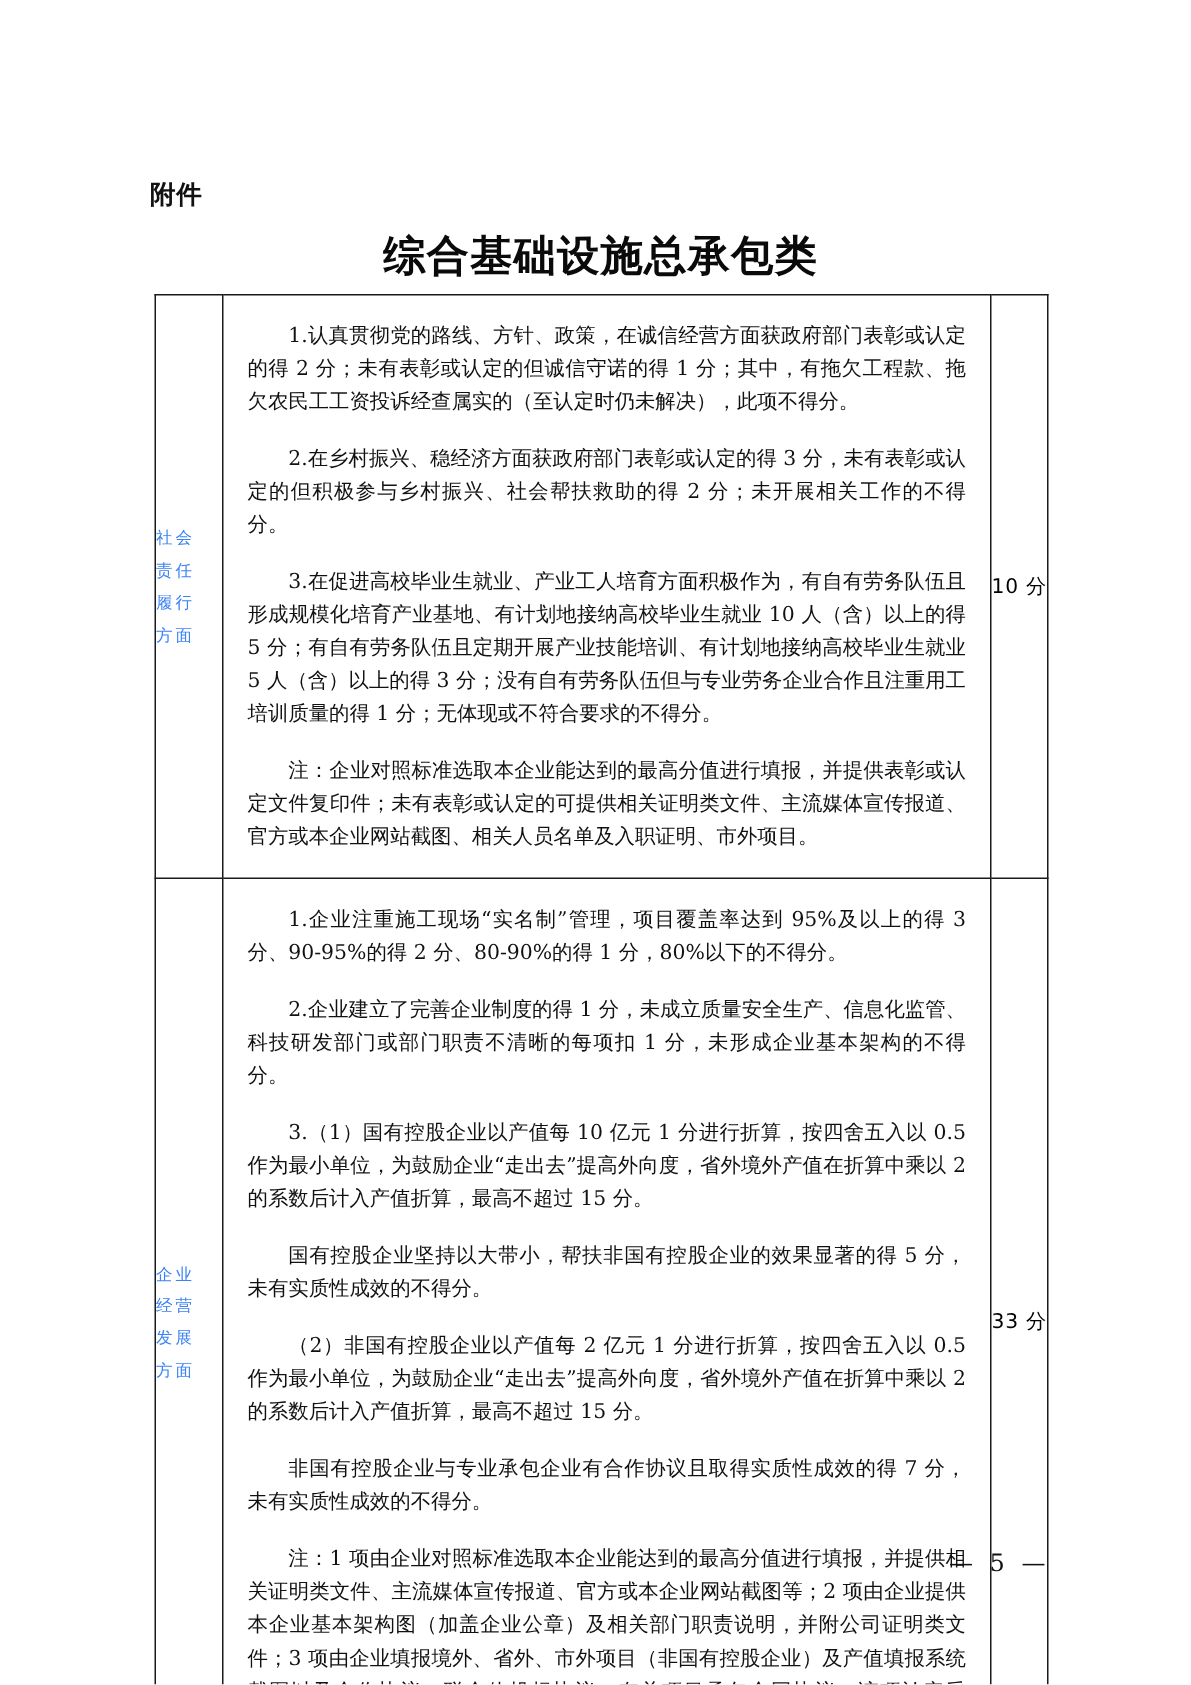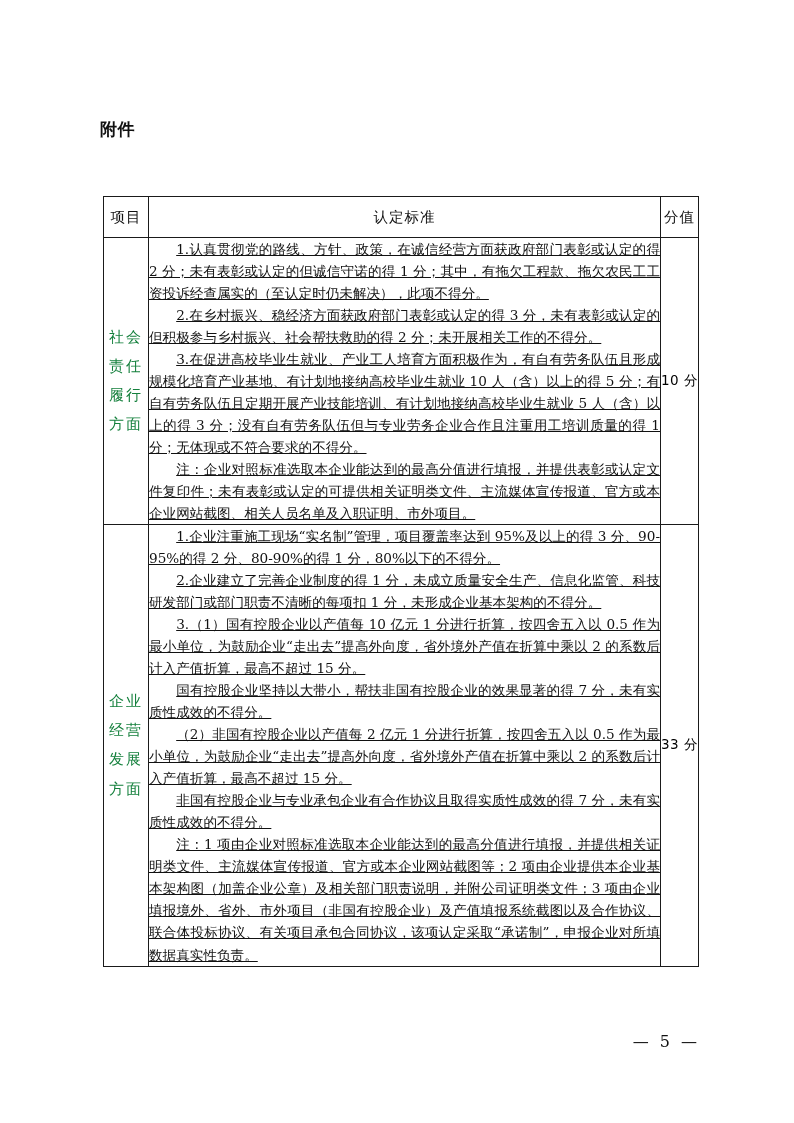--- a/index.html
+++ b/index.html
@@ -63,26 +63,26 @@
     height: 40px;
     text-align: center;
     font-size: 14.5px;
     font-family: "DejaVu Sans", "Liberation Sans", sans-serif;
     font-weight: normal;
     letter-spacing: 1px;
     color: #111;
   }
 
   .vlabel {
-    text-align: center;
-    font-size: 15px;
+    text-align: left;
+    font-size: 11px;
     font-family: "DejaVu Sans", "Liberation Sans", sans-serif;
     line-height: 1.95;
     letter-spacing: 2px;
-    color: #15803d;
+    color: #3b82f6;
     padding: 0 2px;
   }
   .vlabel span { display: block; white-space: nowrap; }
 
   .score-cell {
     text-align: center;
     font-size: 13.5px;
     font-family: "DejaVu Sans", "Liberation Sans", sans-serif;
     letter-spacing: 0.5px;
     color: #000000;
@@ -92,24 +92,23 @@
   .std-cell {
     padding: 5px 4px 6px 6px;
     font-size: 13.6px;
     line-height: 1.62;
     text-align: justify;
     text-justify: inter-ideograph;
     color: #111;
     font-family: "DejaVu Serif", "Liberation Serif", serif;
   }
   .std-cell p {
-    margin: 0;
+    margin: 16px;
     text-indent: 2em;
     text-align: justify;
-    text-decoration: underline;
   }
 
   .page-number {
     position: absolute;
     left: 0;
     top: 1032px;
     width: 700px;
     text-align: right;
     font-size: 16px;
     font-family: "DejaVu Serif", "Liberation Serif", serif;
@@ -117,33 +116,29 @@
     color: #111;
   }
 </style>
 </head>
 <body>
 
 <div class="page">
 
   <div class="attachment-label">附件</div>
 
+  <div class="doc-title">综合基础设施总承包类</div>
 
   <table class="criteria">
     <colgroup>
       <col class="c-item">
         <col class="c-std">
         <col class="c-score">
     </colgroup>
     <tbody>
-      <tr class="hdr">
-        <td>项目</td>
-        <td>认定标准</td>
-        <td>分值</td>
-      </tr>
 
       <tr>
         <td class="vlabel">
           <span>社会</span>
           <span>责任</span>
           <span>履行</span>
           <span>方面</span>
         </td>
         <td class="std-cell">
           <p>1.认真贯彻党的路线、方针、政策，在诚信经营方面获政府部门表彰或认定的得 2 分；未有表彰或认定的但诚信守诺的得 1 分；其中，有拖欠工程款、拖欠农民工工资投诉经查属实的（至认定时仍未解决），此项不得分。</p>
@@ -158,21 +153,21 @@
         <td class="vlabel">
           <span>企业</span>
           <span>经营</span>
           <span>发展</span>
           <span>方面</span>
         </td>
         <td class="std-cell">
           <p>1.企业注重施工现场“实名制”管理，项目覆盖率达到 95%及以上的得 3 分、90-95%的得 2 分、80-90%的得 1 分，80%以下的不得分。</p>
           <p>2.企业建立了完善企业制度的得 1 分，未成立质量安全生产、信息化监管、科技研发部门或部门职责不清晰的每项扣 1 分，未形成企业基本架构的不得分。</p>
           <p>3.（1）国有控股企业以产值每 10 亿元 1 分进行折算，按四舍五入以 0.5 作为最小单位，为鼓励企业“走出去”提高外向度，省外境外产值在折算中乘以 2 的系数后计入产值折算，最高不超过 15 分。</p>
-          <p>国有控股企业坚持以大带小，帮扶非国有控股企业的效果显著的得 7 分，未有实质性成效的不得分。</p>
+          <p>国有控股企业坚持以大带小，帮扶非国有控股企业的效果显著的得 5 分，未有实质性成效的不得分。</p>
           <p>（2）非国有控股企业以产值每 2 亿元 1 分进行折算，按四舍五入以 0.5 作为最小单位，为鼓励企业“走出去”提高外向度，省外境外产值在折算中乘以 2 的系数后计入产值折算，最高不超过 15 分。</p>
           <p>非国有控股企业与专业承包企业有合作协议且取得实质性成效的得 7 分，未有实质性成效的不得分。</p>
           <p>注：1 项由企业对照标准选取本企业能达到的最高分值进行填报，并提供相关证明类文件、主流媒体宣传报道、官方或本企业网站截图等；2 项由企业提供本企业基本架构图（加盖企业公章）及相关部门职责说明，并附公司证明类文件；3 项由企业填报境外、省外、市外项目（非国有控股企业）及产值填报系统截图以及合作协议、联合体投标协议、有关项目承包合同协议，该项认定采取“承诺制”，申报企业对所填数据真实性负责。</p>
         </td>
         <td class="score-cell">33 分</td>
       </tr>
     </tbody>
   </table>
 
   <div class="page-number">— 5 —</div>

